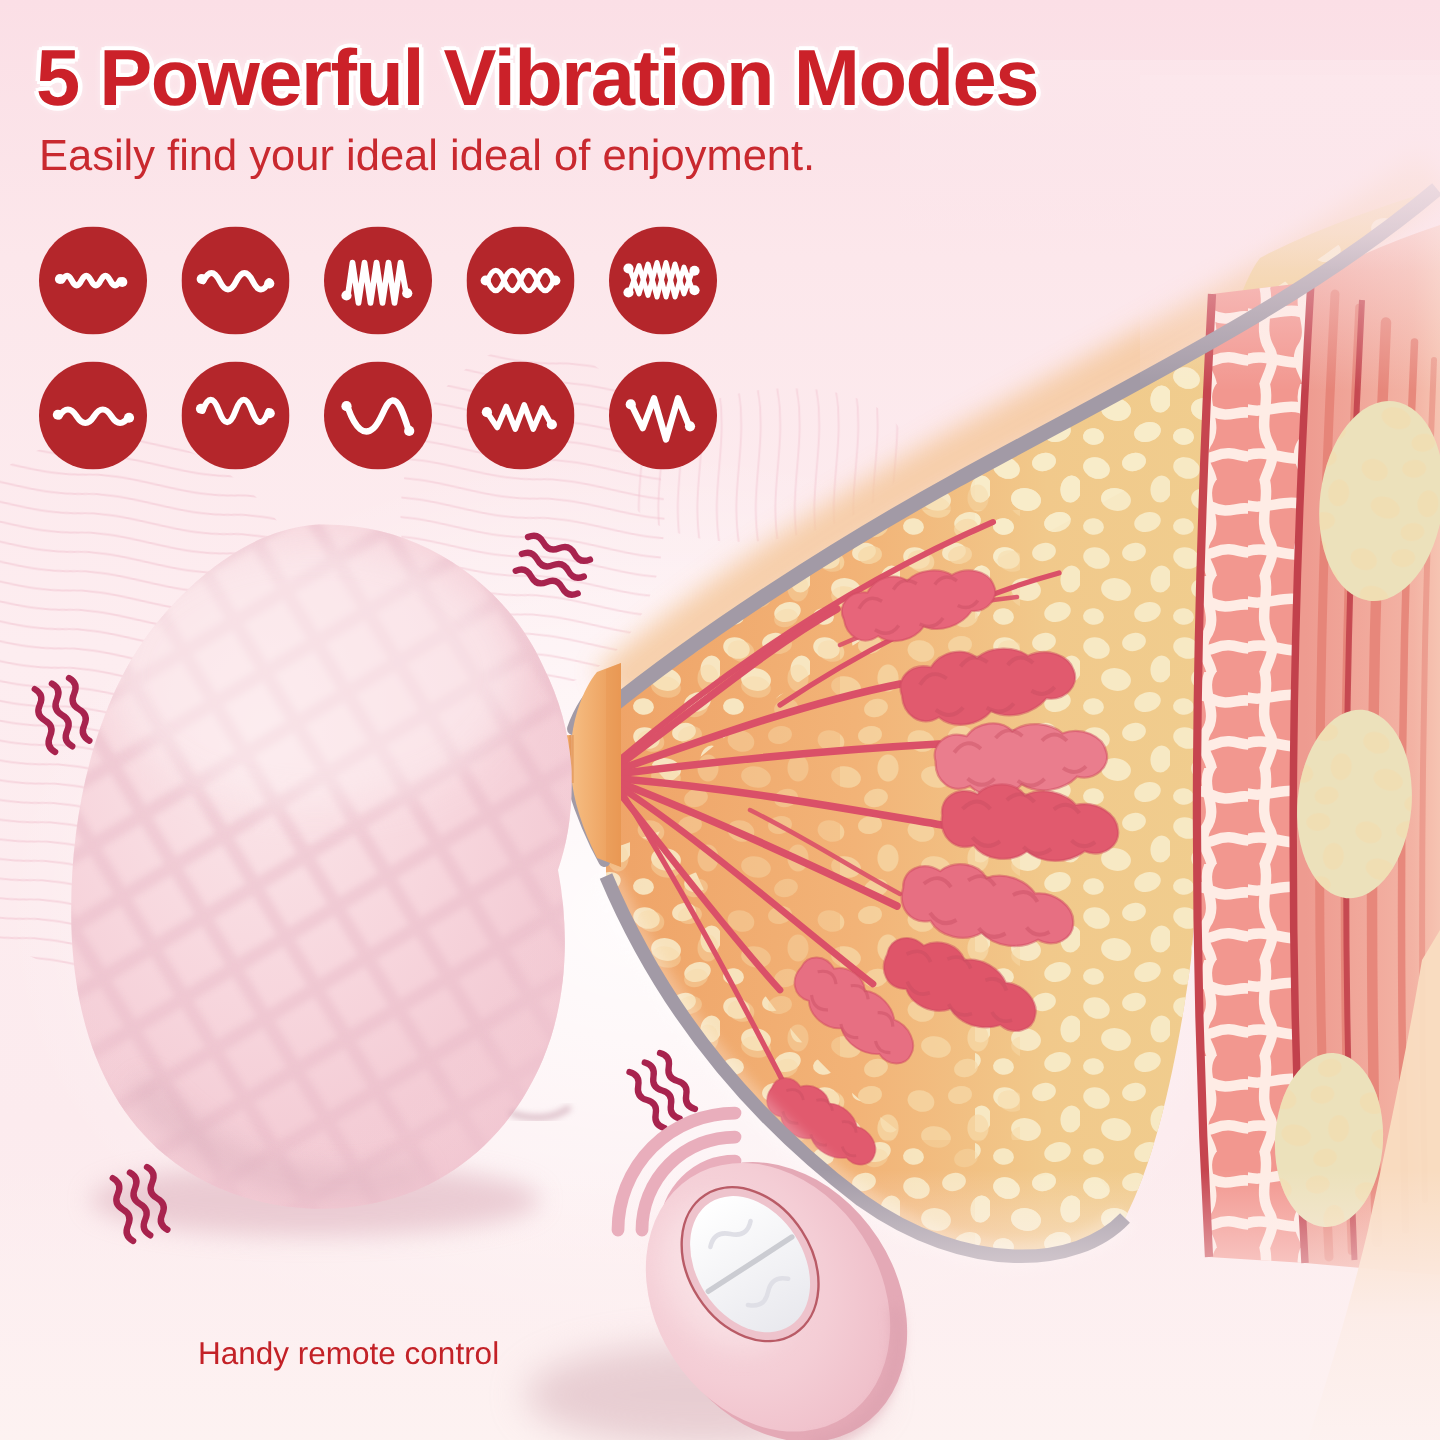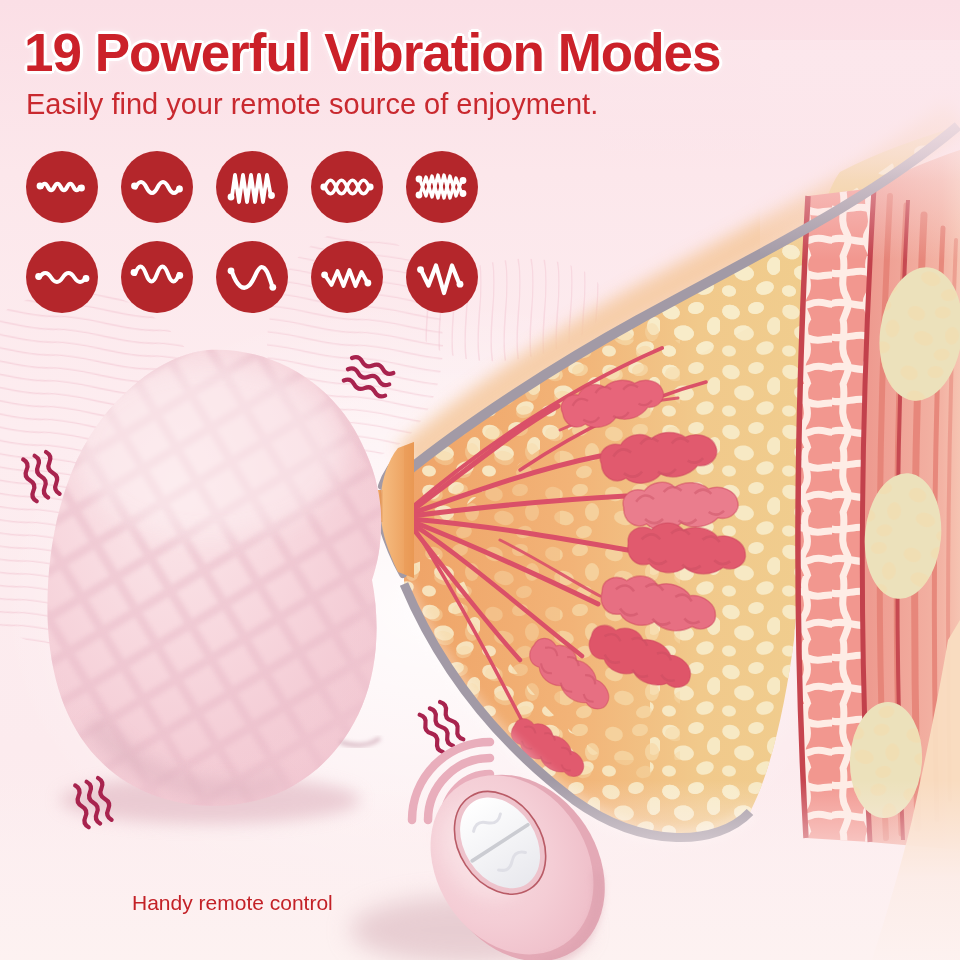--- a/index.html
+++ b/index.html
@@ -291,22 +291,22 @@
       <ellipse rx="41" ry="55" fill="#eec3cc" stroke="#b95b66" stroke-width="1.6"></ellipse>
       <ellipse rx="35.5" ry="49" fill="url(#btnGrad)"></ellipse>
       <path d="M-16,-24 q8,-8 16,0 q8,8 16,0" fill="none" stroke="#dfdfe6" stroke-width="3" stroke-linecap="round"></path>
       <path d="M-16,22 q8,8 16,0 q8,-8 16,0" fill="none" stroke="#dfdfe6" stroke-width="3" stroke-linecap="round"></path>
       <rect x="-35" y="-1.8" width="70" height="3.6" rx="1.8" fill="#cbccd2"></rect>
     </g>
   </g>
 </svg>
 
 <div class="header">
-  <h1 class="title">19 Powerful Vibration Modes</h1>
-  <p class="subtitle">Easily find your remote source of enjoyment.</p>
+  <h1 class="title">5 Powerful Vibration Modes</h1>
+  <p class="subtitle">Easily find your ideal ideal of enjoyment.</p>
 </div>
 
 <div class="modes">
       <svg viewBox="0 0 72 72" class="mode-icon">
         <circle cx="36" cy="36" r="36" fill="#b4262b"></circle>
         <path d="M15.5,36 q3.2,-6.5 6.4,0 q3.2,6.5 6.4,0 q3.2,-6.5 6.4,0 q3.2,6.5 6.4,0 q3.2,-6.5 6.4,0 q3.2,6.5 6.4,0" fill="none" stroke="#fff" stroke-width="4" stroke-linecap="round" stroke-linejoin="round"></path>
         <circle cx="14" cy="35" r="3.4" fill="#fff"></circle>
         <circle cx="55.5" cy="37" r="3.4" fill="#fff"></circle>
       </svg>
       <svg viewBox="0 0 72 72" class="mode-icon">

